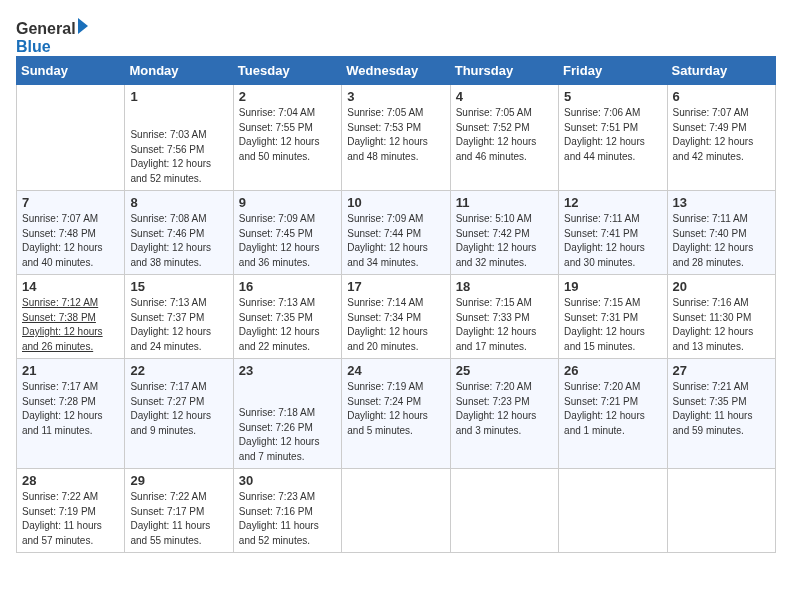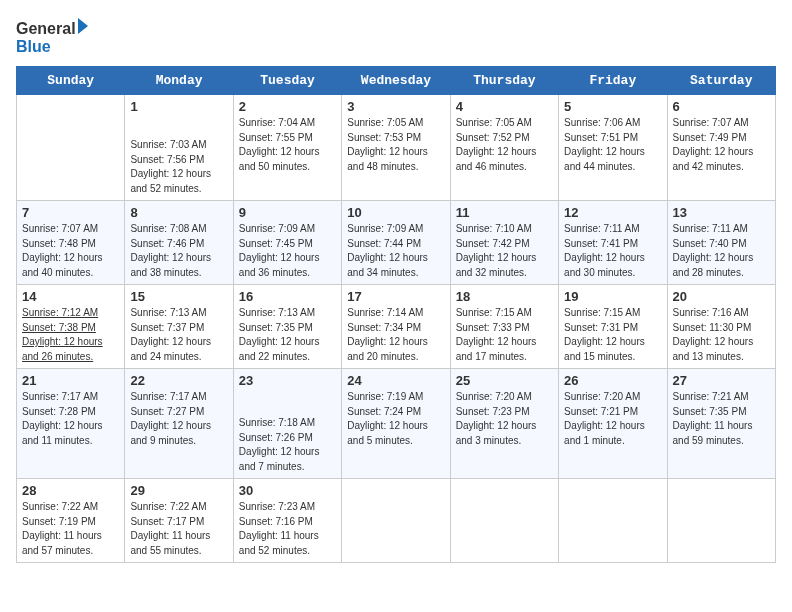--- a/index.html
+++ b/index.html
@@ -7,21 +7,20 @@
       font-family: Arial, sans-serif;
       background: #fff;
       width: 792px;
       min-height: 612px;
       padding: 16px;
     }
     .header-area {
       display: flex;
       justify-content: space-between;
       align-items: flex-end;
-      margin-bottom: 10px;
     }
     .logo {
       display: flex;
       align-items: center;
       gap: 4px;
     }
     .title-area {
       text-align: right;
     }
     .month-title {
@@ -37,23 +36,22 @@
       width: 100%;
       border-collapse: collapse;
       border: 1px solid #ccc;
     }
     .calendar th {
       background-color: #2e6db4;
       color: #fff;
       font-size: 13px;
       font-weight: bold;
       padding: 6px 4px;
-      text-align: center;
+      text-align: left;
       border: 1px solid #2e6db4;
-      font-family: Liberation Mono, monospace;
     }
     .calendar td {
       vertical-align: top;
       border: 1px solid #ccc;
       padding: 4px 5px;
       font-size: 10.5px;
       color: #333;
       width: 108px;
       min-height: 80px;
     }
@@ -180,21 +178,21 @@
         </td>
         <td>
           <span class="day-number">10</span>
           <div class="day-info" style="white-space: pre-line;">Sunrise: 7:09 AM
 Sunset: 7:44 PM
 Daylight: 12 hours
 and 34 minutes.</div>
         </td>
         <td>
           <span class="day-number">11</span>
-          <div class="day-info" style="white-space: pre-line;">Sunrise: 7:10 AM
+          <div class="day-info" style="white-space: pre-line;">Sunrise: 5:10 AM
 Sunset: 7:42 PM
 Daylight: 12 hours
 and 32 minutes.</div>
         </td>
         <td>
           <span class="day-number">12</span>
           <div class="day-info" style="white-space: pre-line;">Sunrise: 7:11 AM
 Sunset: 7:41 PM
 Daylight: 12 hours
 and 30 minutes.</div>

